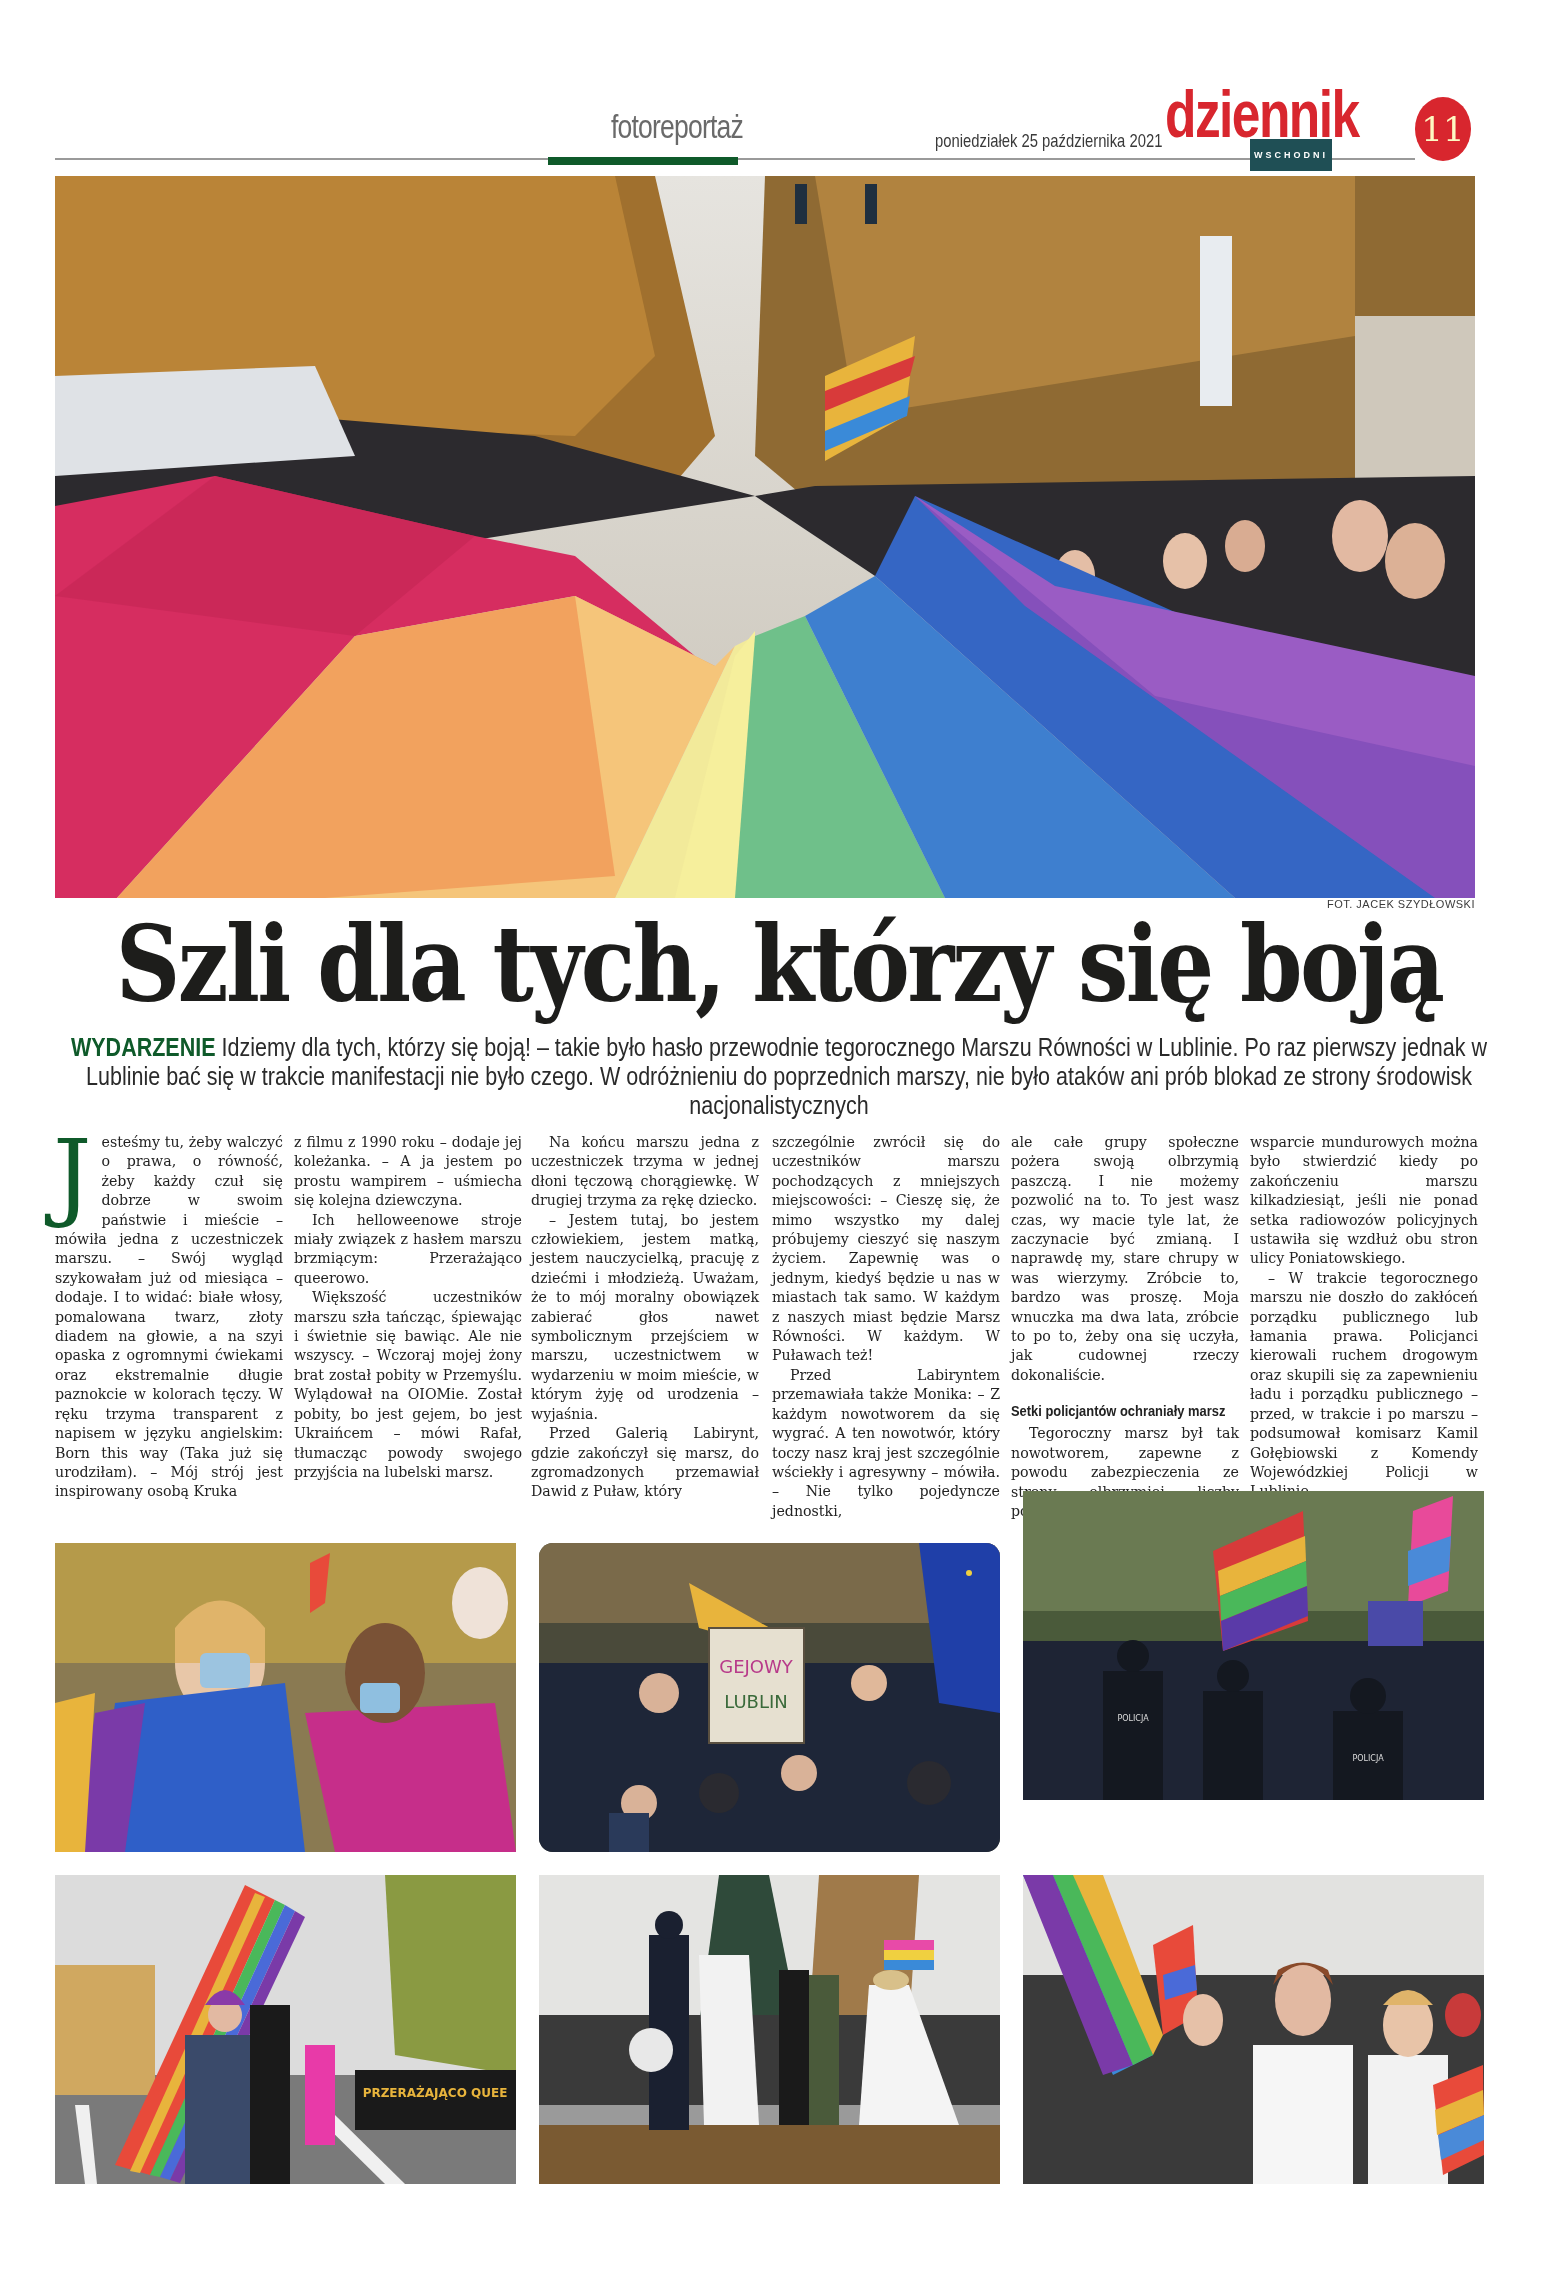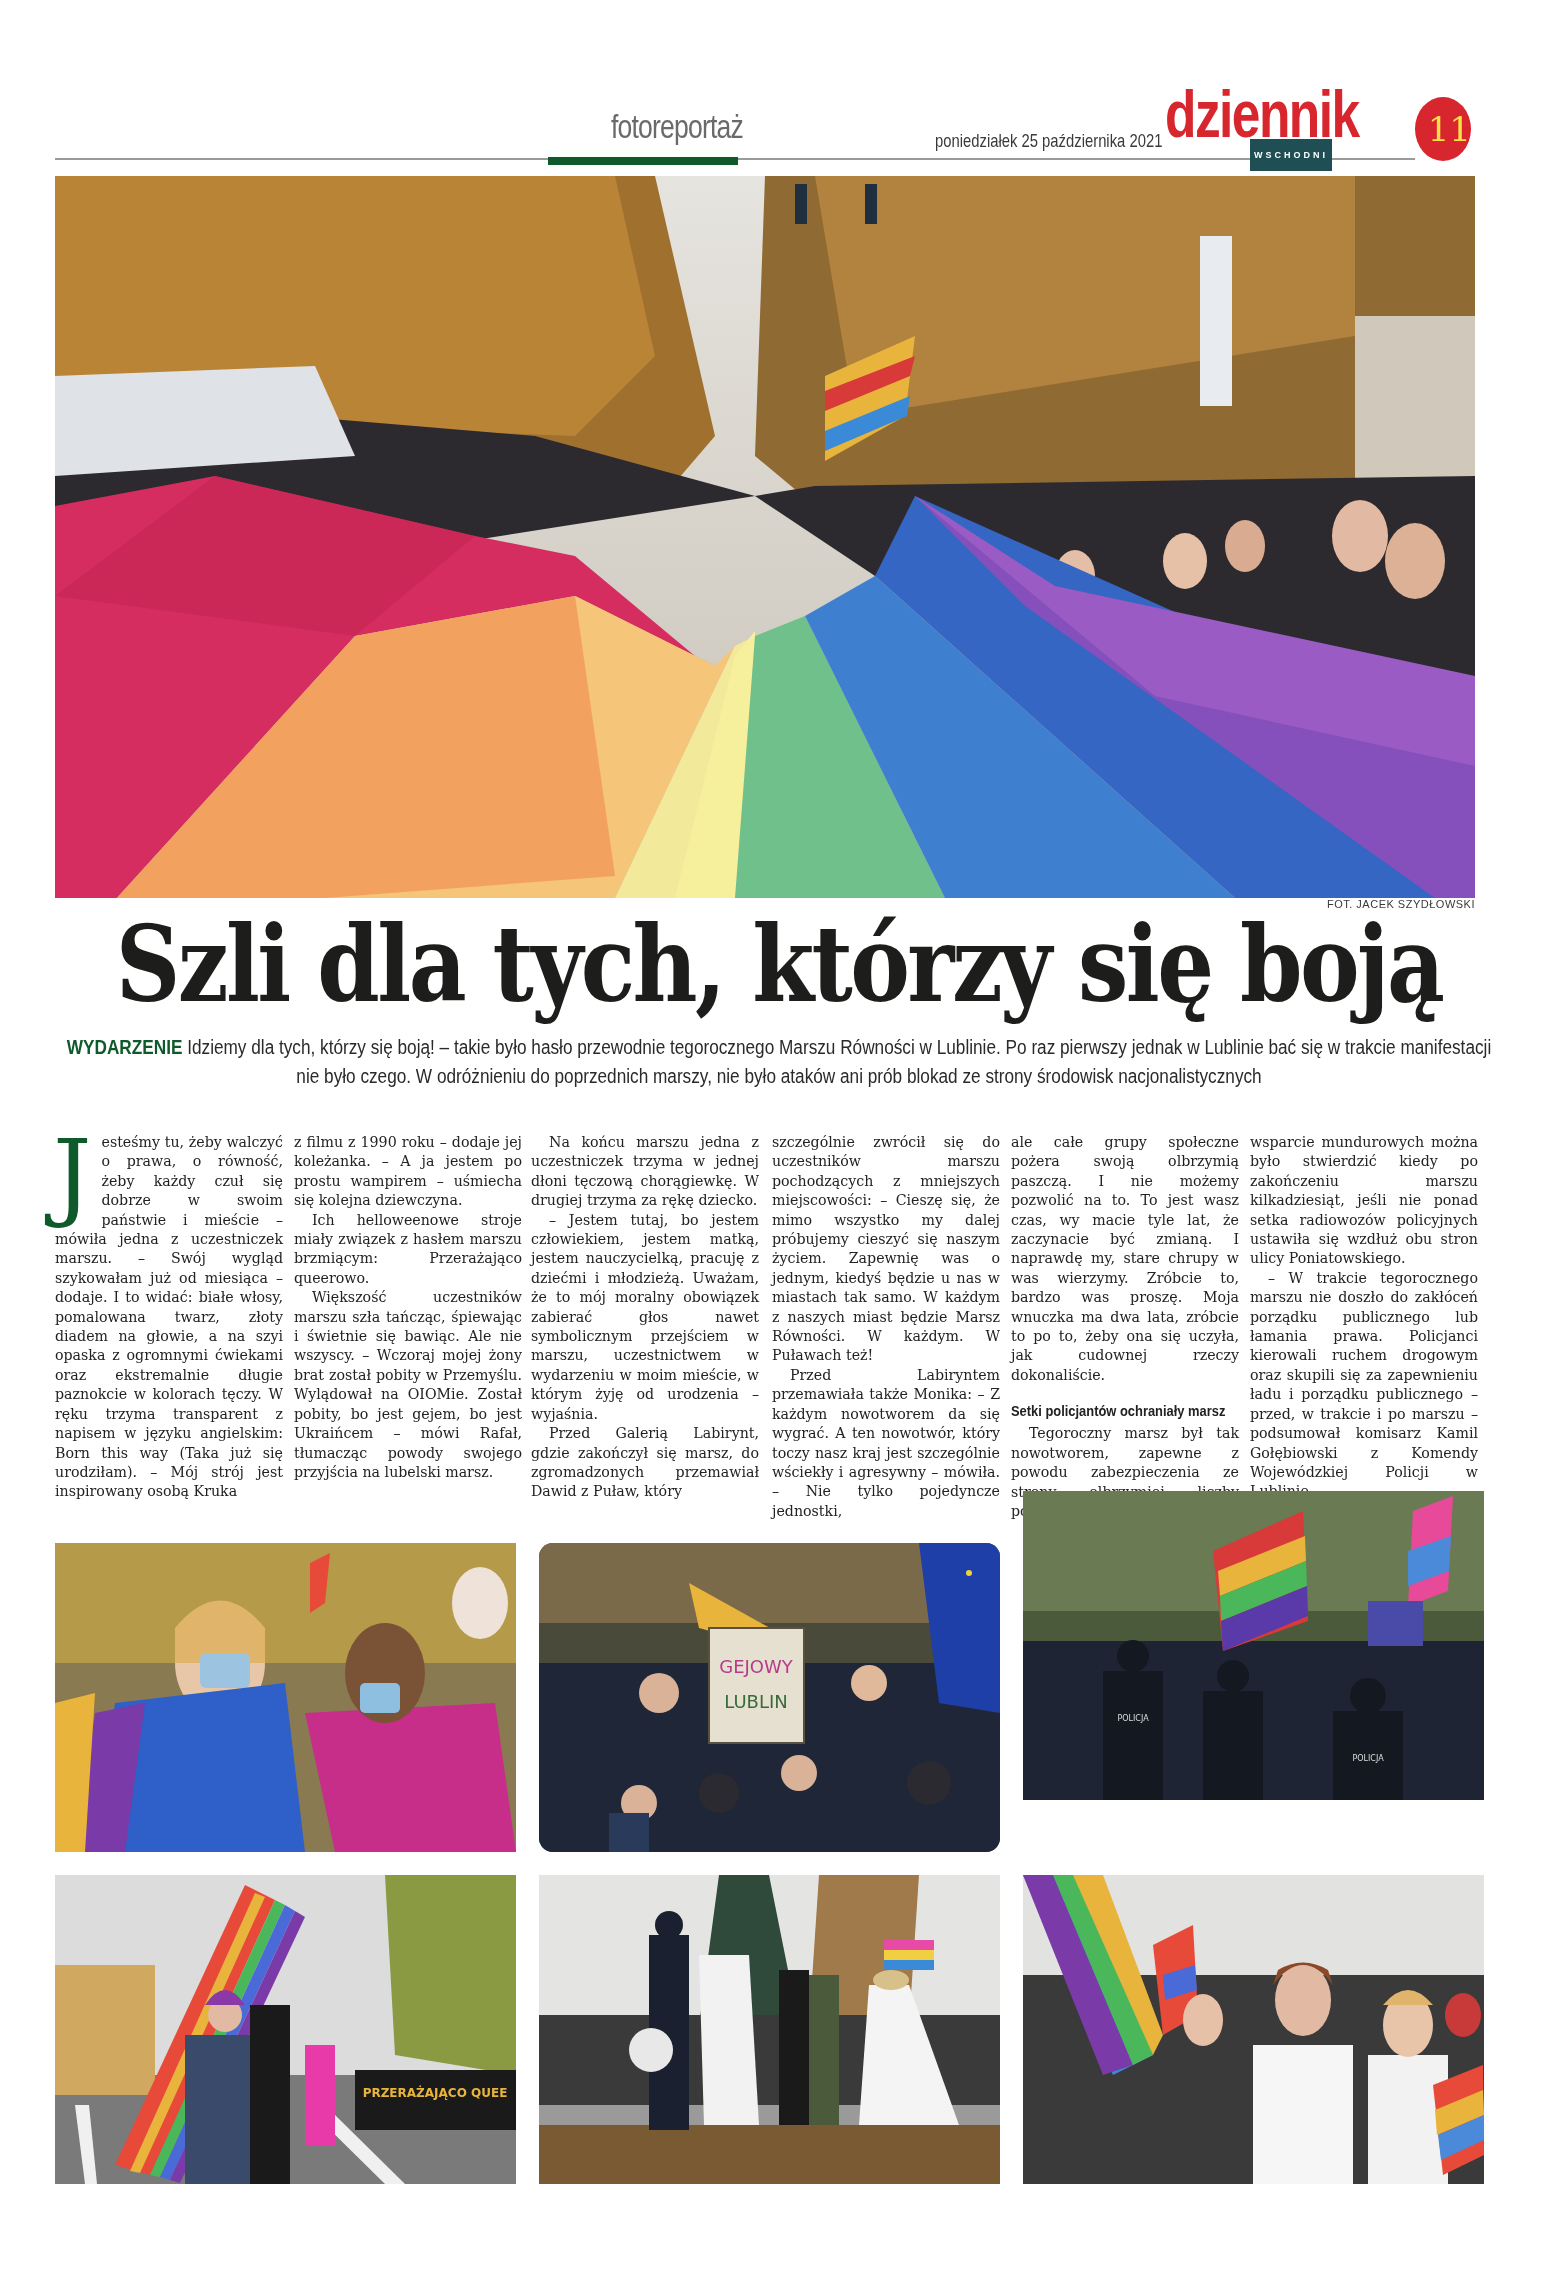--- a/index.html
+++ b/index.html
@@ -7,32 +7,32 @@
 
   
   .header { position: absolute; left: 55px; top: 95px; width: 1440px; height: 70px; }
   .header-rule { position: absolute; left: 0; top: 63px; width: 1360px; height: 2px; background: #9a9a9a; }
   .section-label { position: absolute; left: 498px; top: 12px; width: 248px; text-align: center; font-family: "Liberation Sans", sans-serif; font-size: 34px; font-weight: 300; color: #6a6a6a; letter-spacing: -1px; transform: scaleX(0.78); transform-origin: center; }
   .section-bar { position: absolute; left: 493px; top: 62px; width: 190px; height: 8px; background: #0f5a2a; }
   .date { position: absolute; left: 880px; top: 35px; font-family: "Liberation Sans", sans-serif; font-size: 19px; color: #3a3a3a; transform: scaleX(0.78); transform-origin: left; white-space: nowrap; }
   .logo { position: absolute; left: 1110px; top: 0px; width: 280px; height: 66px; }
   .logo-word { position: absolute; left: 0; top: -14px; font-family: "Liberation Sans", sans-serif; font-weight: 900; font-size: 66px; color: #d8262e; letter-spacing: -2px; transform: scaleX(0.78); transform-origin: left; line-height: 1; }
   .logo-sub { position: absolute; left: 85px; top: 44px; background: #1f4f55; color: #ffffff; font-family: "Liberation Sans", sans-serif; font-size: 9px; font-weight: bold; letter-spacing: 3px; padding: 11px 4px; }
-  .page-num { position: absolute; left: 1360px; top: 2px; width: 56px; height: 64px; border-radius: 50%; background: #d8262e; color: #fde047; font-family: "DejaVu Serif", serif; font-size: 34px; text-align: right; line-height: 64px; }
+  .page-num { position: absolute; left: 1360px; top: 2px; width: 56px; height: 64px; border-radius: 50%; background: #d8262e; color: #fef9c3; font-family: "DejaVu Serif", serif; font-size: 34px; text-align: center; line-height: 64px; }
 
   
   .hero { position: absolute; left: 55px; top: 176px; width: 1420px; height: 722px; overflow: hidden; background: #6c6048; }
   .hero svg { display: block; }
   .credit { position: absolute; right: 83px; top: 898px; font-family: "Liberation Sans", sans-serif; font-size: 11px; color: #3a3a3a; letter-spacing: 0.5px; }
 
   
   .headline { position: absolute; left: 0; top: 905px; width: 1558px; text-align: center; font-family: "DejaVu Serif", serif; font-weight: bold; font-size: 104px; line-height: 120px; color: #1d1d1b; letter-spacing: -3px; transform: scaleX(0.86); transform-origin: center; white-space: nowrap; }
 
   
-  .lede { position: absolute; left: 60px; top: 1033px; width: 1438px; text-align: center; font-family: "Liberation Sans", sans-serif; font-size: 20px; line-height: 29px; color: #2a2a2a; }
+  .lede { position: absolute; left: 60px; top: 1033px; width: 1438px; text-align: center; font-family: "Liberation Sans", sans-serif; font-size: 25px; line-height: 29px; color: #2a2a2a; }
   .lede-inner { display: inline-block; transform: scaleX(0.86); transform-origin: center; width: 1660px; margin-left: -111px; }
   .kicker { font-weight: bold; color: #0f5a2a; }
 
   
   .body { position: absolute; left: 55px; top: 1133px; width: 1420px; height: 400px; }
   .col { position: absolute; top: 0; width: 228px; font-family: "DejaVu Serif", serif; font-size: 14.2px; line-height: 19.4px; color: #222; text-align: justify; }
   .col p { margin: 0; text-indent: 18px; }
   .col p.noindent { text-indent: 0; }
   .dropcap { float: left; font-family: "DejaVu Serif", serif; font-size: 96px; line-height: 80px; color: #0f5a2a; margin: 2px 10px 0 -2px; }
   .subhead { font-family: "Liberation Sans", sans-serif; font-weight: bold; font-size: 15px; line-height: 19px; margin: 16px 0 4px 0; text-align: left; transform: scaleX(0.86); transform-origin: left; width: 265px; }

